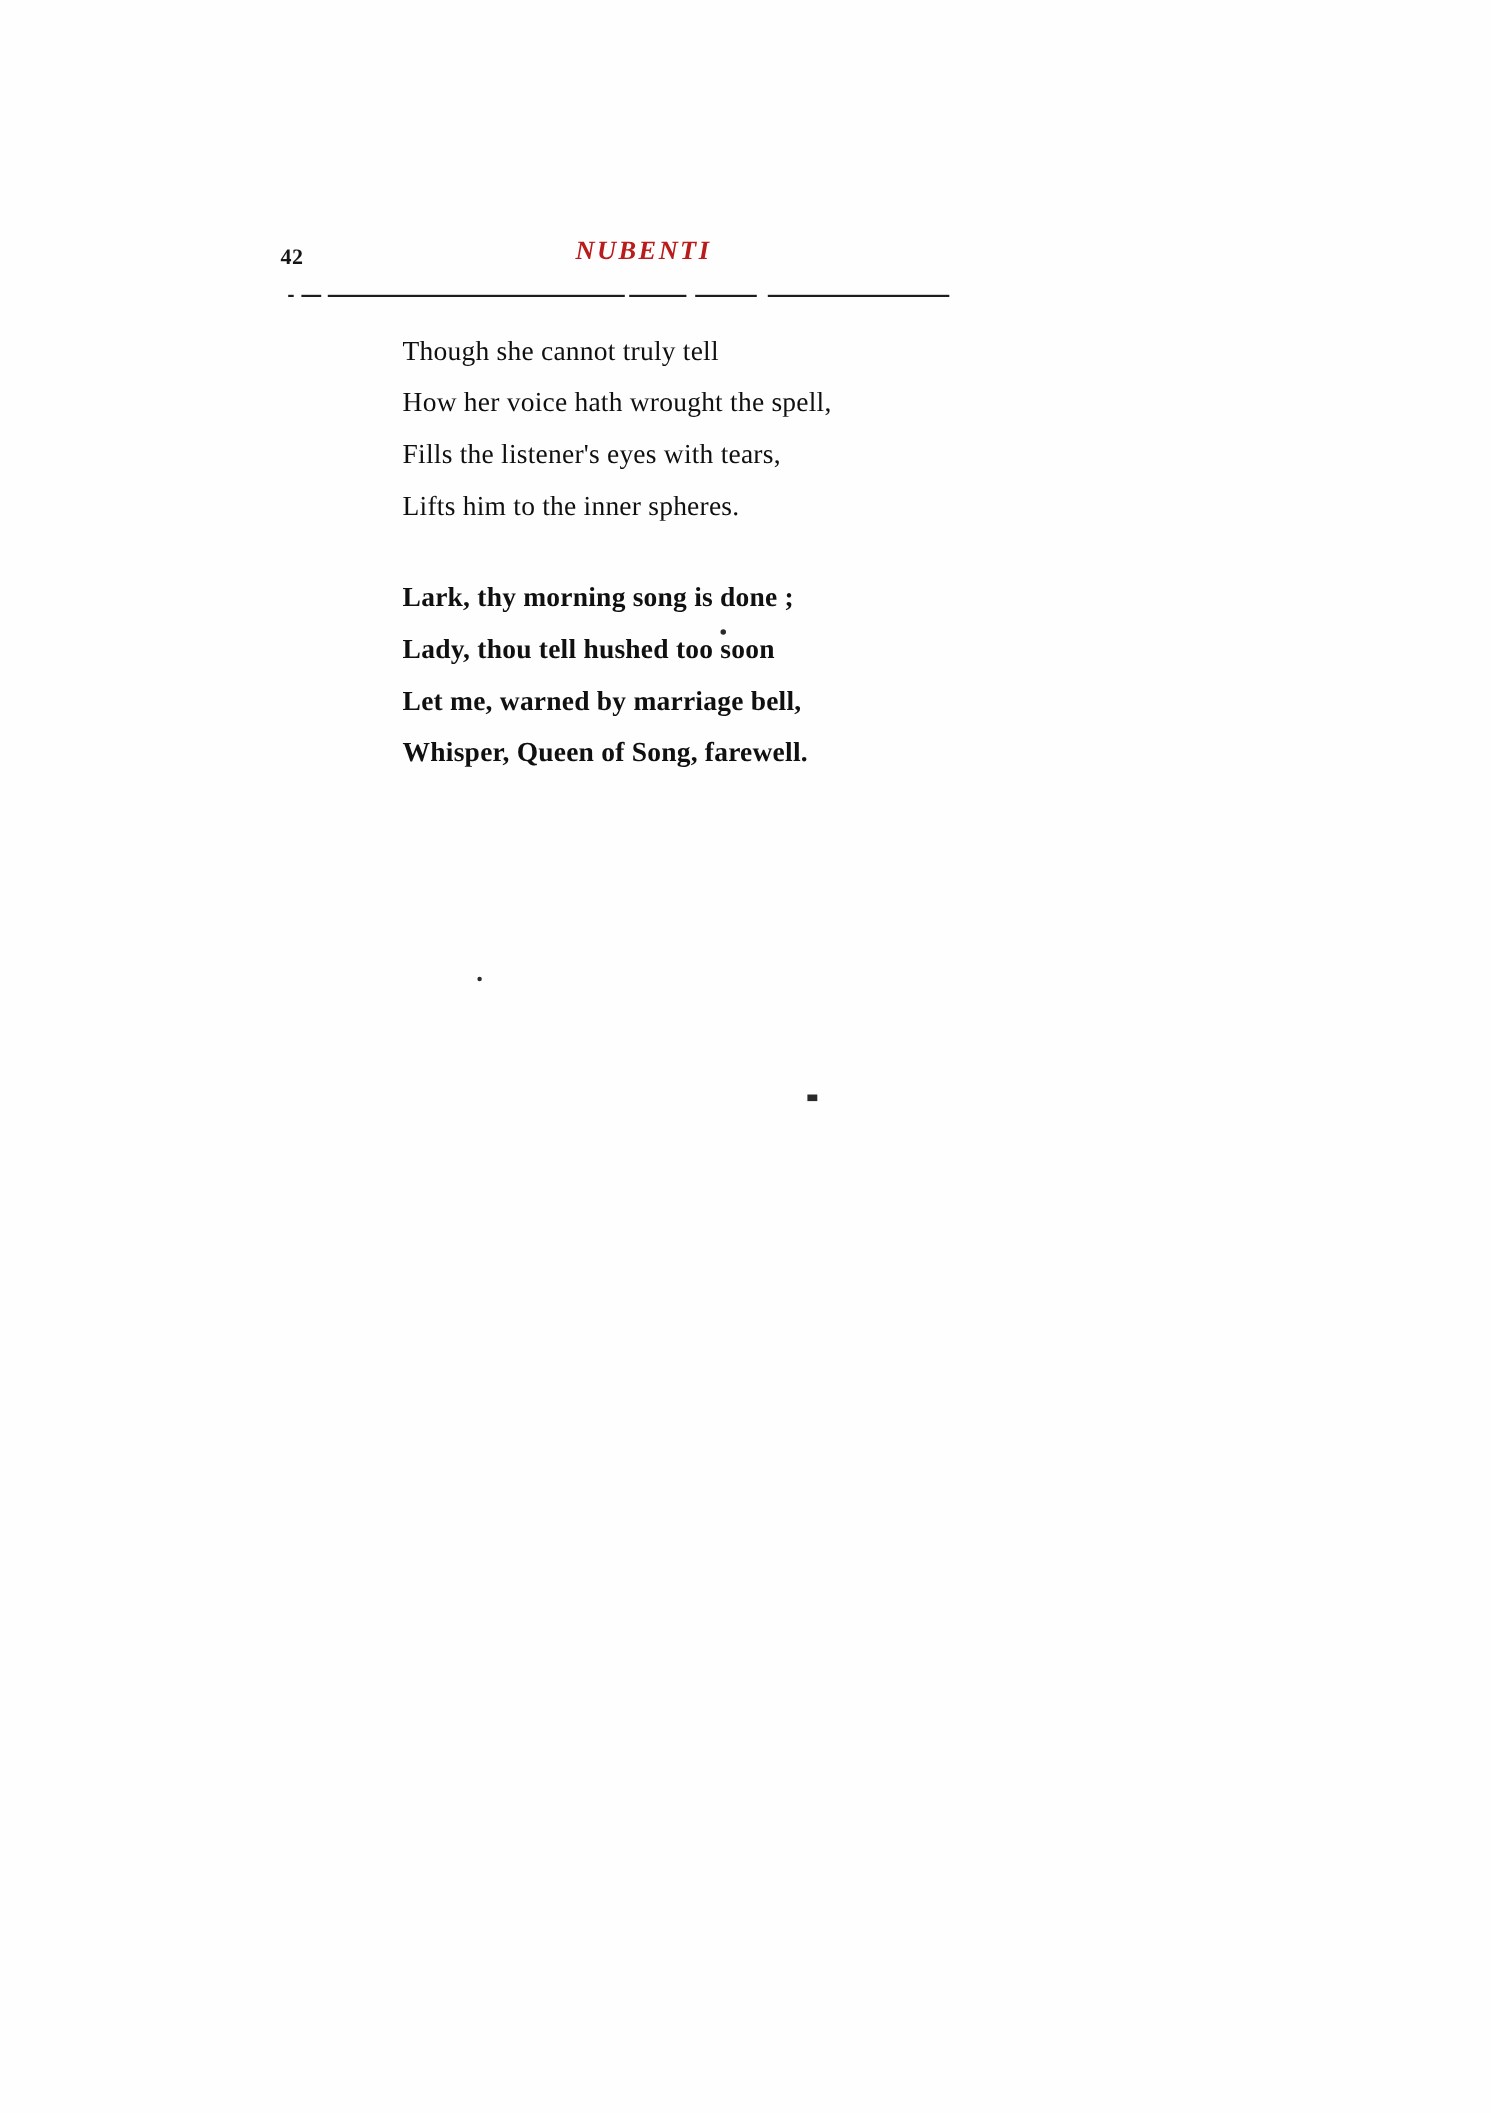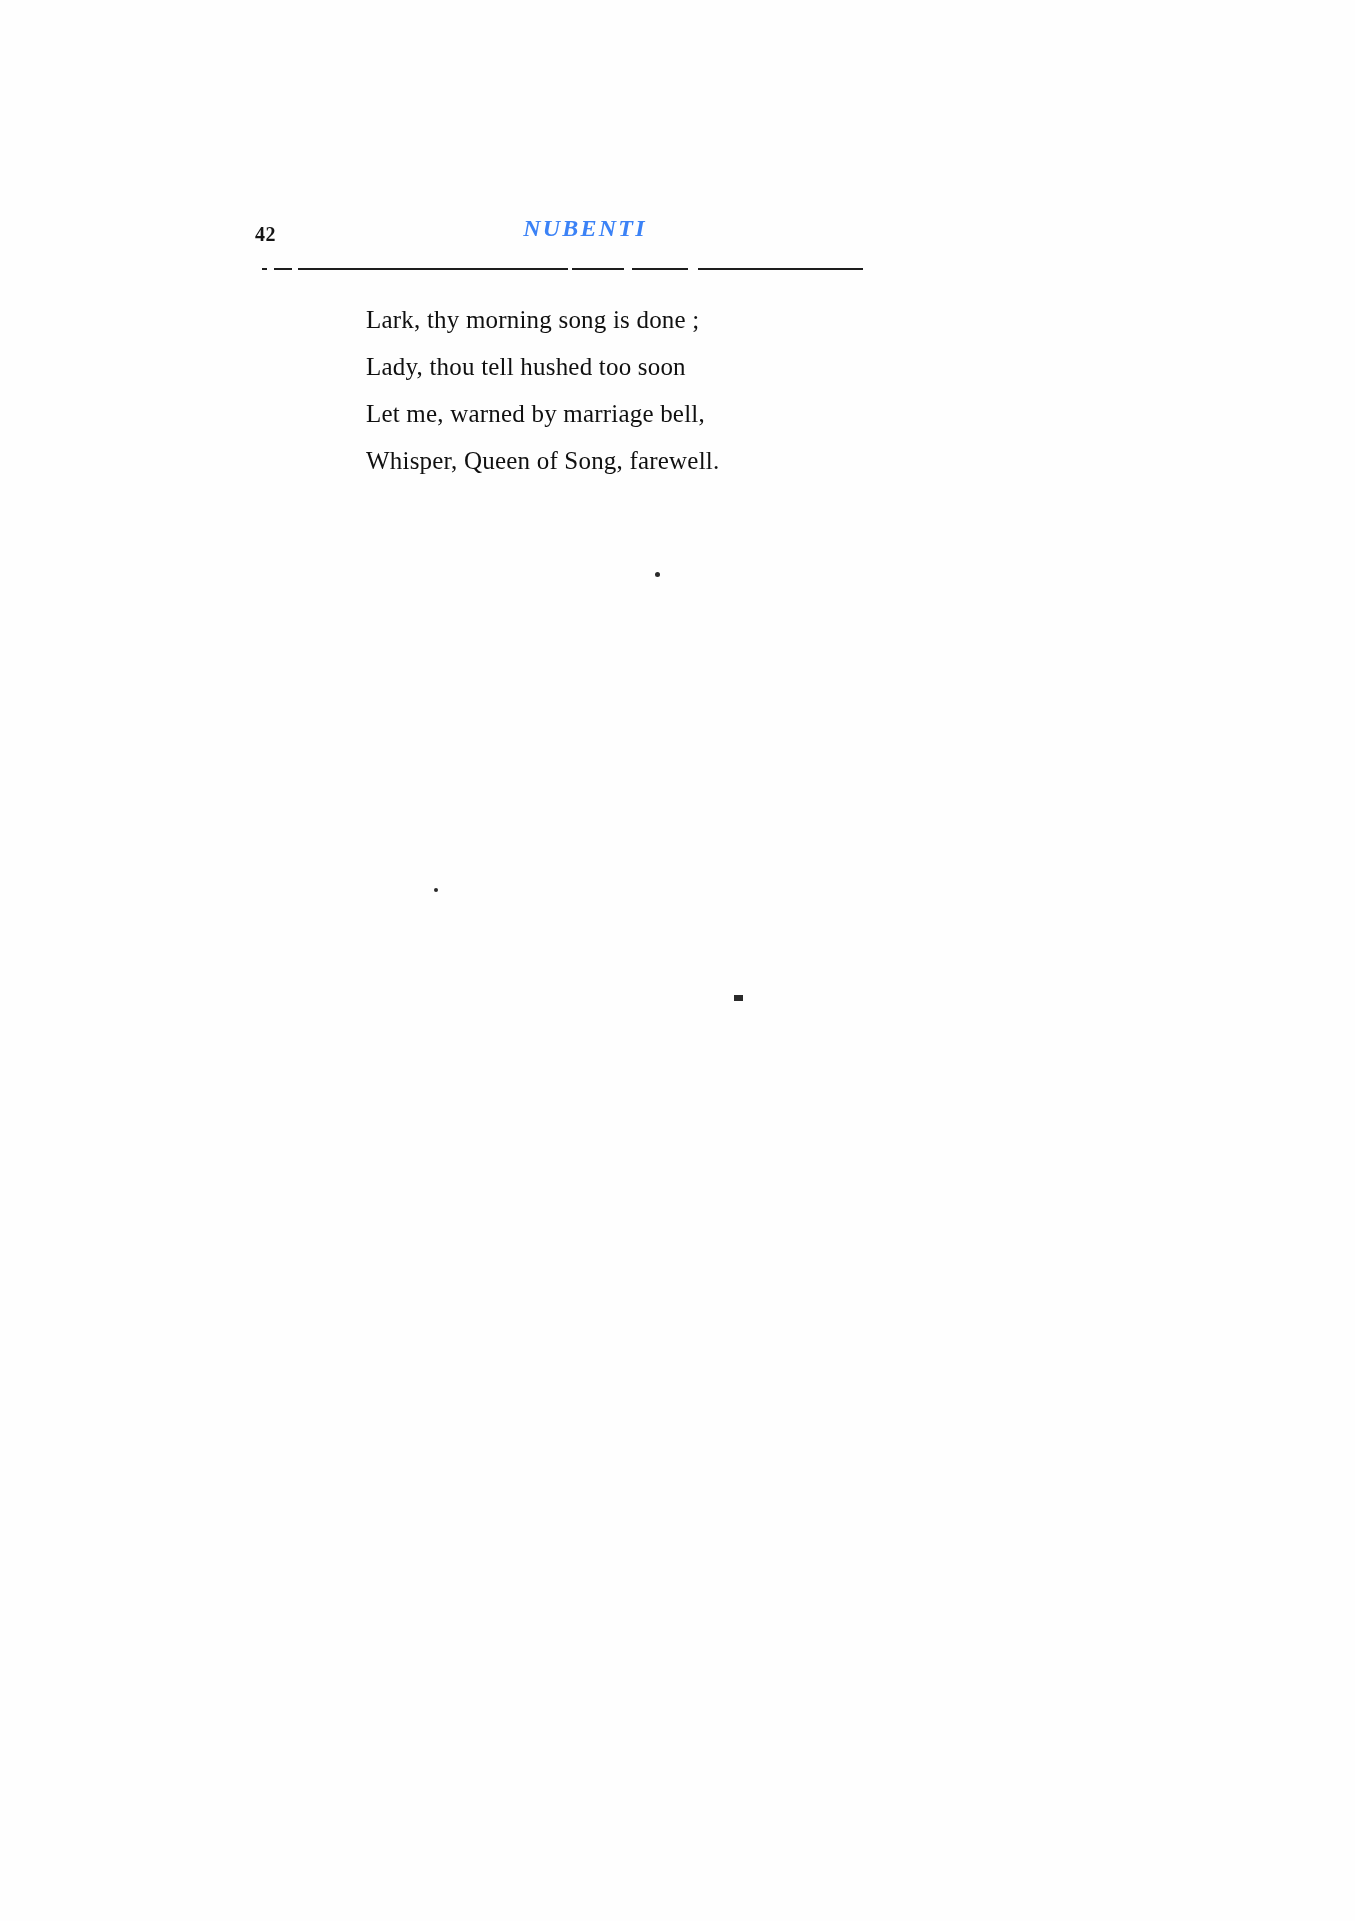--- a/index.html
+++ b/index.html
@@ -44,21 +44,21 @@
     position: absolute;
     left: 0;
     right: 0;
     top: 0;
     text-align: center;
     font-family: "Liberation Serif", serif;
     font-style: italic;
     font-weight: bold;
     font-size: 24px;
     letter-spacing: 2.2px;
-    color: #3b82f6;
+    color: #b91c1c;
     padding-left: 40px;
   }
 
   
   .head-rule {
     position: absolute;
     left: 262px;
     top: 268px;
     width: 601px;
     height: 3px;
@@ -118,20 +118,26 @@
     <i class="seg1"></i>
     <i class="seg2"></i>
     <i class="seg3"></i>
     <i class="seg4"></i>
     <i class="seg5"></i>
     <i class="seg6"></i>
   </div>
 
   <div class="verse">
 
+    <div class="stanza">
+      <div class="line">Though she cannot truly tell</div>
+      <div class="line">How her voice hath wrought the spell,</div>
+      <div class="line">Fills the listener's eyes with tears,</div>
+      <div class="line">Lifts him to the inner spheres.</div>
+    </div>
 
     <div class="stanza">
       <div class="line">Lark, thy morning song is done ;</div>
       <div class="line">Lady, thou tell hushed too soon</div>
       <div class="line">Let me, warned by marriage bell,</div>
       <div class="line">Whisper, Queen of Song, farewell.</div>
     </div>
 
   </div>
 

